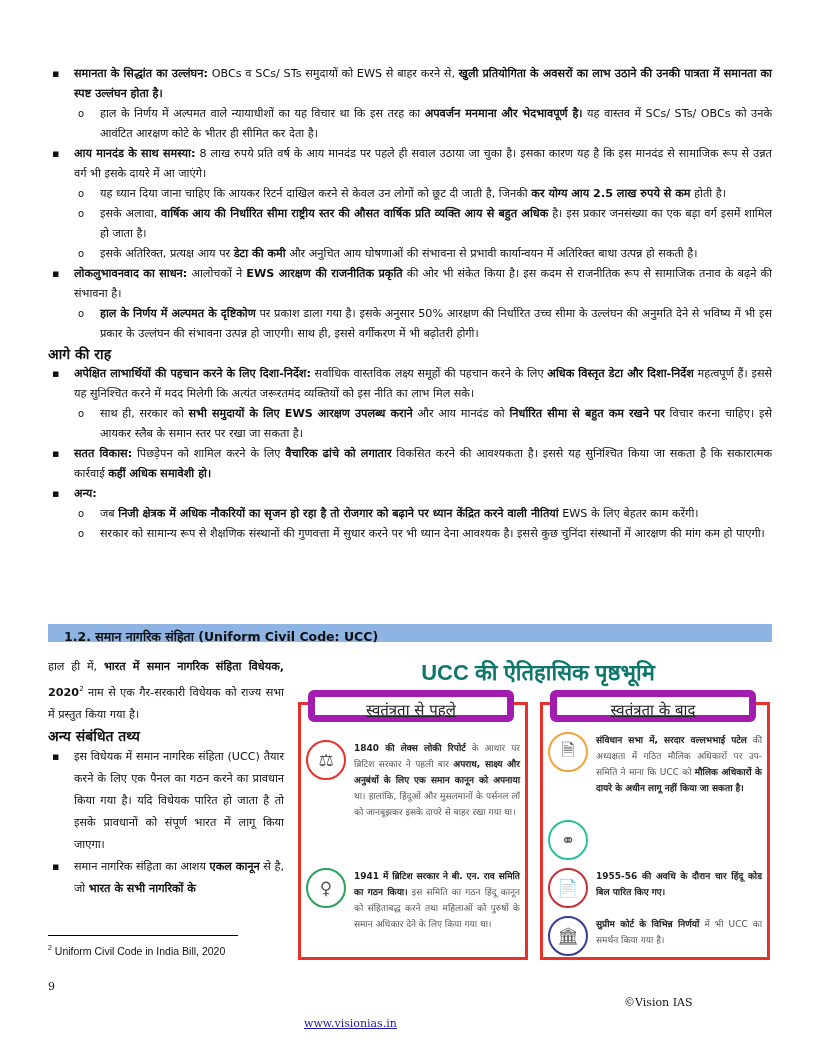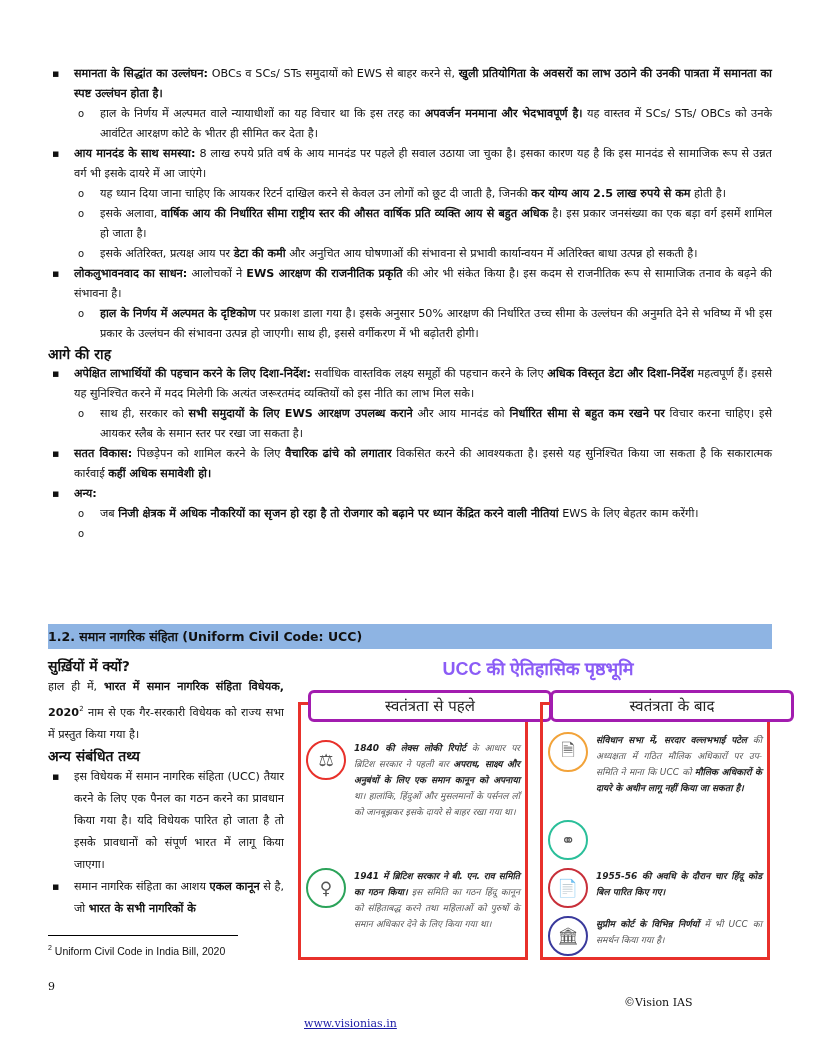--- a/index.html
+++ b/index.html
@@ -5,37 +5,37 @@
   * { box-sizing: border-box; margin: 0; padding: 0; }
   body { width: 816px; height: 1056px; background: #ffffff; font-family: "DejaVu Sans", "Liberation Sans", sans-serif; color: #111; position: relative; overflow: hidden; }
   .page { position: absolute; left: 48px; top: 64px; width: 724px; }
   .txt { font-size: 11.2px; line-height: 20px; text-align: justify; }
   b { font-weight: bold; }
   .l1 { position: relative; padding-left: 26px; }
   .l1 > .bullet { position: absolute; left: 4px; top: 0; font-size: 11px; }
   .l2 { position: relative; padding-left: 52px; }
   .l2 > .bullet { position: absolute; left: 30px; top: 0; font-size: 10px; }
   .heading { font-weight: bold; font-size: 14px; line-height: 20px; }
-  .section-bar { position: absolute; left: 48px; top: 624px; width: 724px; height: 25px; background: #8eb4e3; font-weight: bold; font-size: 12.5px; line-height: 25px; padding-left: 0; }
+  .section-bar { position: absolute; left: 48px; top: 624px; width: 724px; height: 18px; background: #8eb4e3; font-weight: bold; font-size: 12.5px; line-height: 25px; padding-left: 16px; }
   .left-col { position: absolute; left: 48px; top: 656px; width: 236px; }
   .left-col .txt { line-height: 22px; }
   .footnote-rule { position: absolute; left: 48px; top: 935px; width: 190px; height: 1px; background: #000; }
   .footnote { position: absolute; left: 48px; top: 944px; font-size: 10.5px; font-family: "Liberation Sans", sans-serif; }
   .footer { position: absolute; top: 980px; font-size: 11px; font-family: "DejaVu Serif", serif; }
   .footer-link { color: #1a1aa6; text-decoration: underline; margin-top: 37px; }
   sup { font-size: 7px; vertical-align: super; }
   
   .info { position: absolute; left: 296px; top: 652px; width: 484px; height: 318px; }
-  .info-title { position: absolute; left: 0; top: 4px; width: 484px; text-align: center; font-size: 18px; font-weight: bold; font-family: "Liberation Sans", sans-serif; color: #8b5cf6; }
+  .info-title { position: absolute; left: 0; top: 4px; width: 484px; text-align: center; font-size: 22px; font-weight: bold; font-family: "Liberation Sans", sans-serif; color: #0f766e; }
   .panel { position: absolute; top: 38px; width: 234px; height: 280px; }
   .panel .frame { position: absolute; left: 2px; top: 12px; right: 2px; bottom: 10px; border: 3px solid #e8312b; }
-  .panel .tab { position: absolute; left: 12px; top: 0; width: 244px; height: 32px; border: 3px solid #a21caf; border-radius: 6px; background: #fff; text-align: center; font-size: 15px; line-height: 26px; color: #222; }
+  .panel .tab { position: absolute; left: 12px; top: 0; width: 206px; height: 32px; border: 7px solid #a21caf; border-radius: 6px; background: #fff; text-align: center; font-size: 15px; line-height: 26px; color: #222; text-decoration: underline; }
   .item { position: absolute; left: 10px; display: flex; align-items: flex-start; }
   .ic { width: 40px; height: 40px; border-radius: 50%; border: 2.5px solid; flex: none; display: flex; align-items: center; justify-content: center; font-size: 17px; color: #555; background: #fff; }
-  .item-text { margin-left: 8px; font-size: 9px; line-height: 16px; color: #555; text-align: justify; font-style: italic; }
+  .item-text { margin-left: 8px; font-size: 9px; line-height: 16px; color: #555; text-align: justify; }
   .item-text b { color: #222; }
 </style>
 </head>
 <body>
 
 <div class="page">
 
   <div class="txt l1">
     <span class="bullet">▪</span>
     <b>समानता के सिद्धांत का उल्लंघन:</b><span> OBCs व SCs/ STs समुदायों को EWS से बाहर करने से, </span><b>खुली प्रतियोगिता के अवसरों का लाभ उठाने की उनकी पात्रता में समानता का स्पष्ट उल्लंघन होता है।</b>
@@ -87,27 +87,27 @@
   <div class="txt l1">
     <span class="bullet">▪</span>
     <b>अन्य:</b>
   </div>
   <div class="txt l2">
     <span class="bullet">o</span>
     <span>जब </span><b>निजी क्षेत्रक में अधिक नौकरियों का सृजन हो रहा है तो रोजगार को बढ़ाने पर ध्यान केंद्रित करने वाली नीतियां</b><span> EWS के लिए बेहतर काम करेंगी।</span>
   </div>
   <div class="txt l2">
     <span class="bullet">o</span>
+    <span>सरकार को सामान्य रूप से शैक्षणिक संस्थानों की गुणवत्ता में सुधार करने पर भी ध्यान देना आवश्यक है। इससे कुछ चुनिंदा संस्थानों में आरक्षण की मांग कम हो पाएगी।</span>
   </div>
 </div>
 
 <div class="section-bar">1.2. समान नागरिक संहिता (Uniform Civil Code: UCC)</div>
 
 <div class="left-col">
-  <div class="heading">सुर्ख़ियों में क्यों?</div>
   <div class="txt">
     <span>हाल ही में, </span><b>भारत में समान नागरिक संहिता विधेयक, 2020</b><sup>2</sup><span> नाम से एक गैर-सरकारी विधेयक को राज्य सभा में प्रस्तुत किया गया है।</span>
   </div>
   <div class="heading">अन्य संबंधित तथ्य</div>
   <div class="txt l1">
     <span class="bullet">▪</span>
     <span>इस विधेयक में समान नागरिक संहिता (UCC) तैयार करने के लिए एक पैनल का गठन करने का प्रावधान किया गया है। यदि विधेयक पारित हो जाता है तो इसके प्रावधानों को संपूर्ण भारत में लागू किया जाएगा।</span>
   </div>
   <div class="txt l1">
     <span class="bullet">▪</span>

